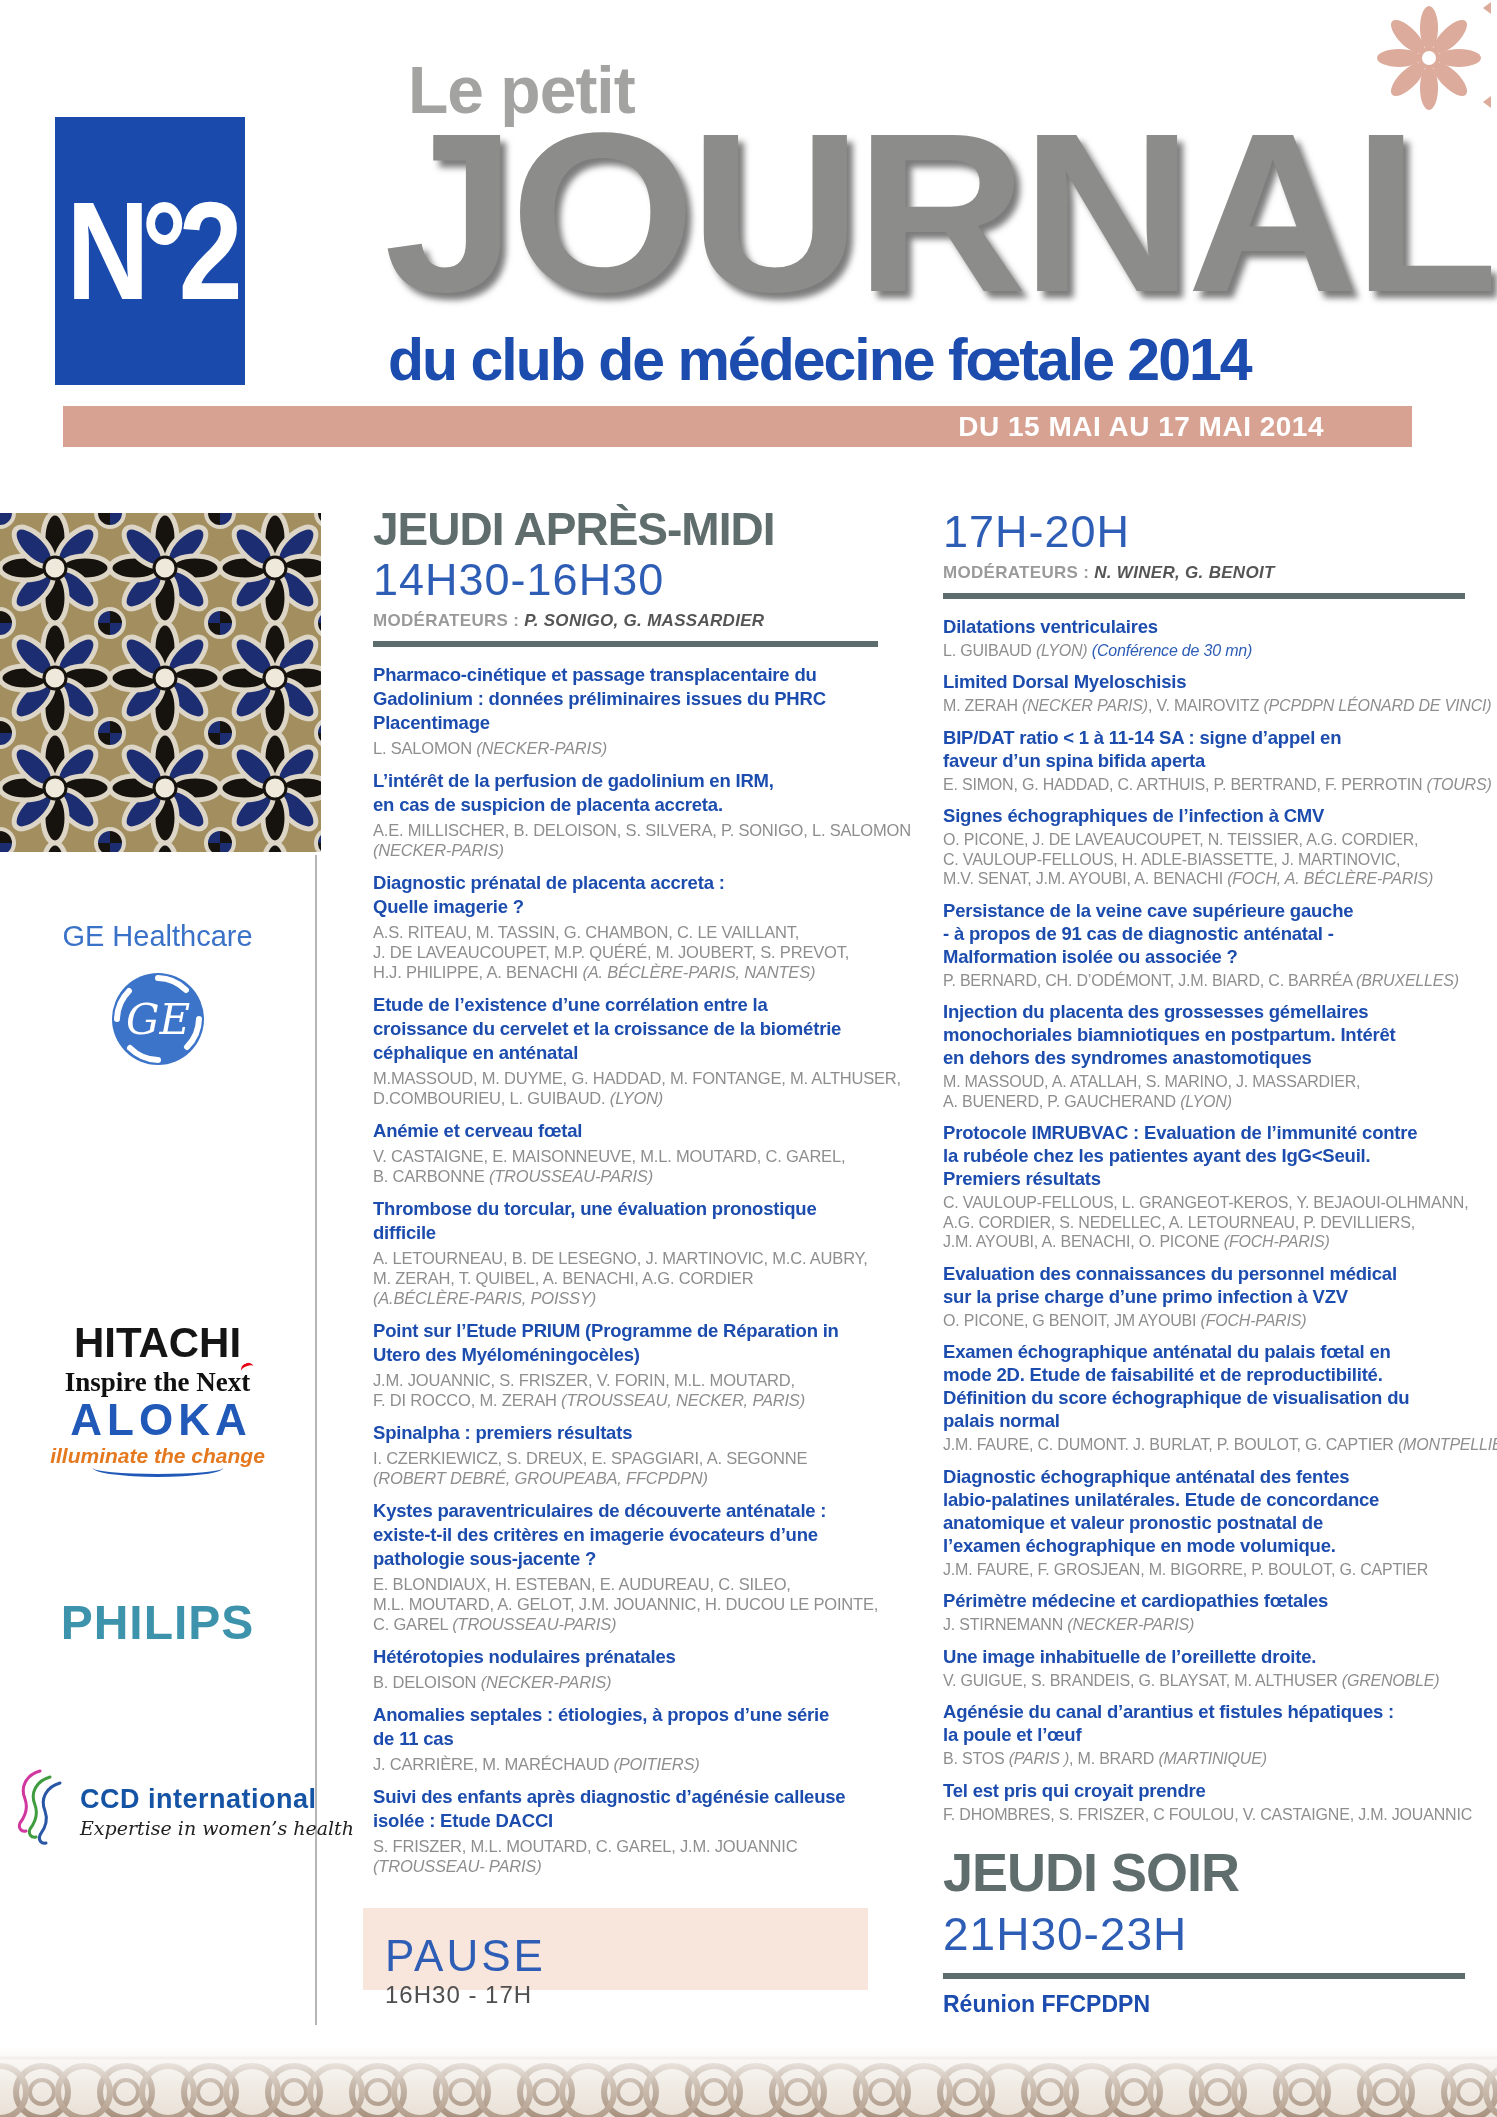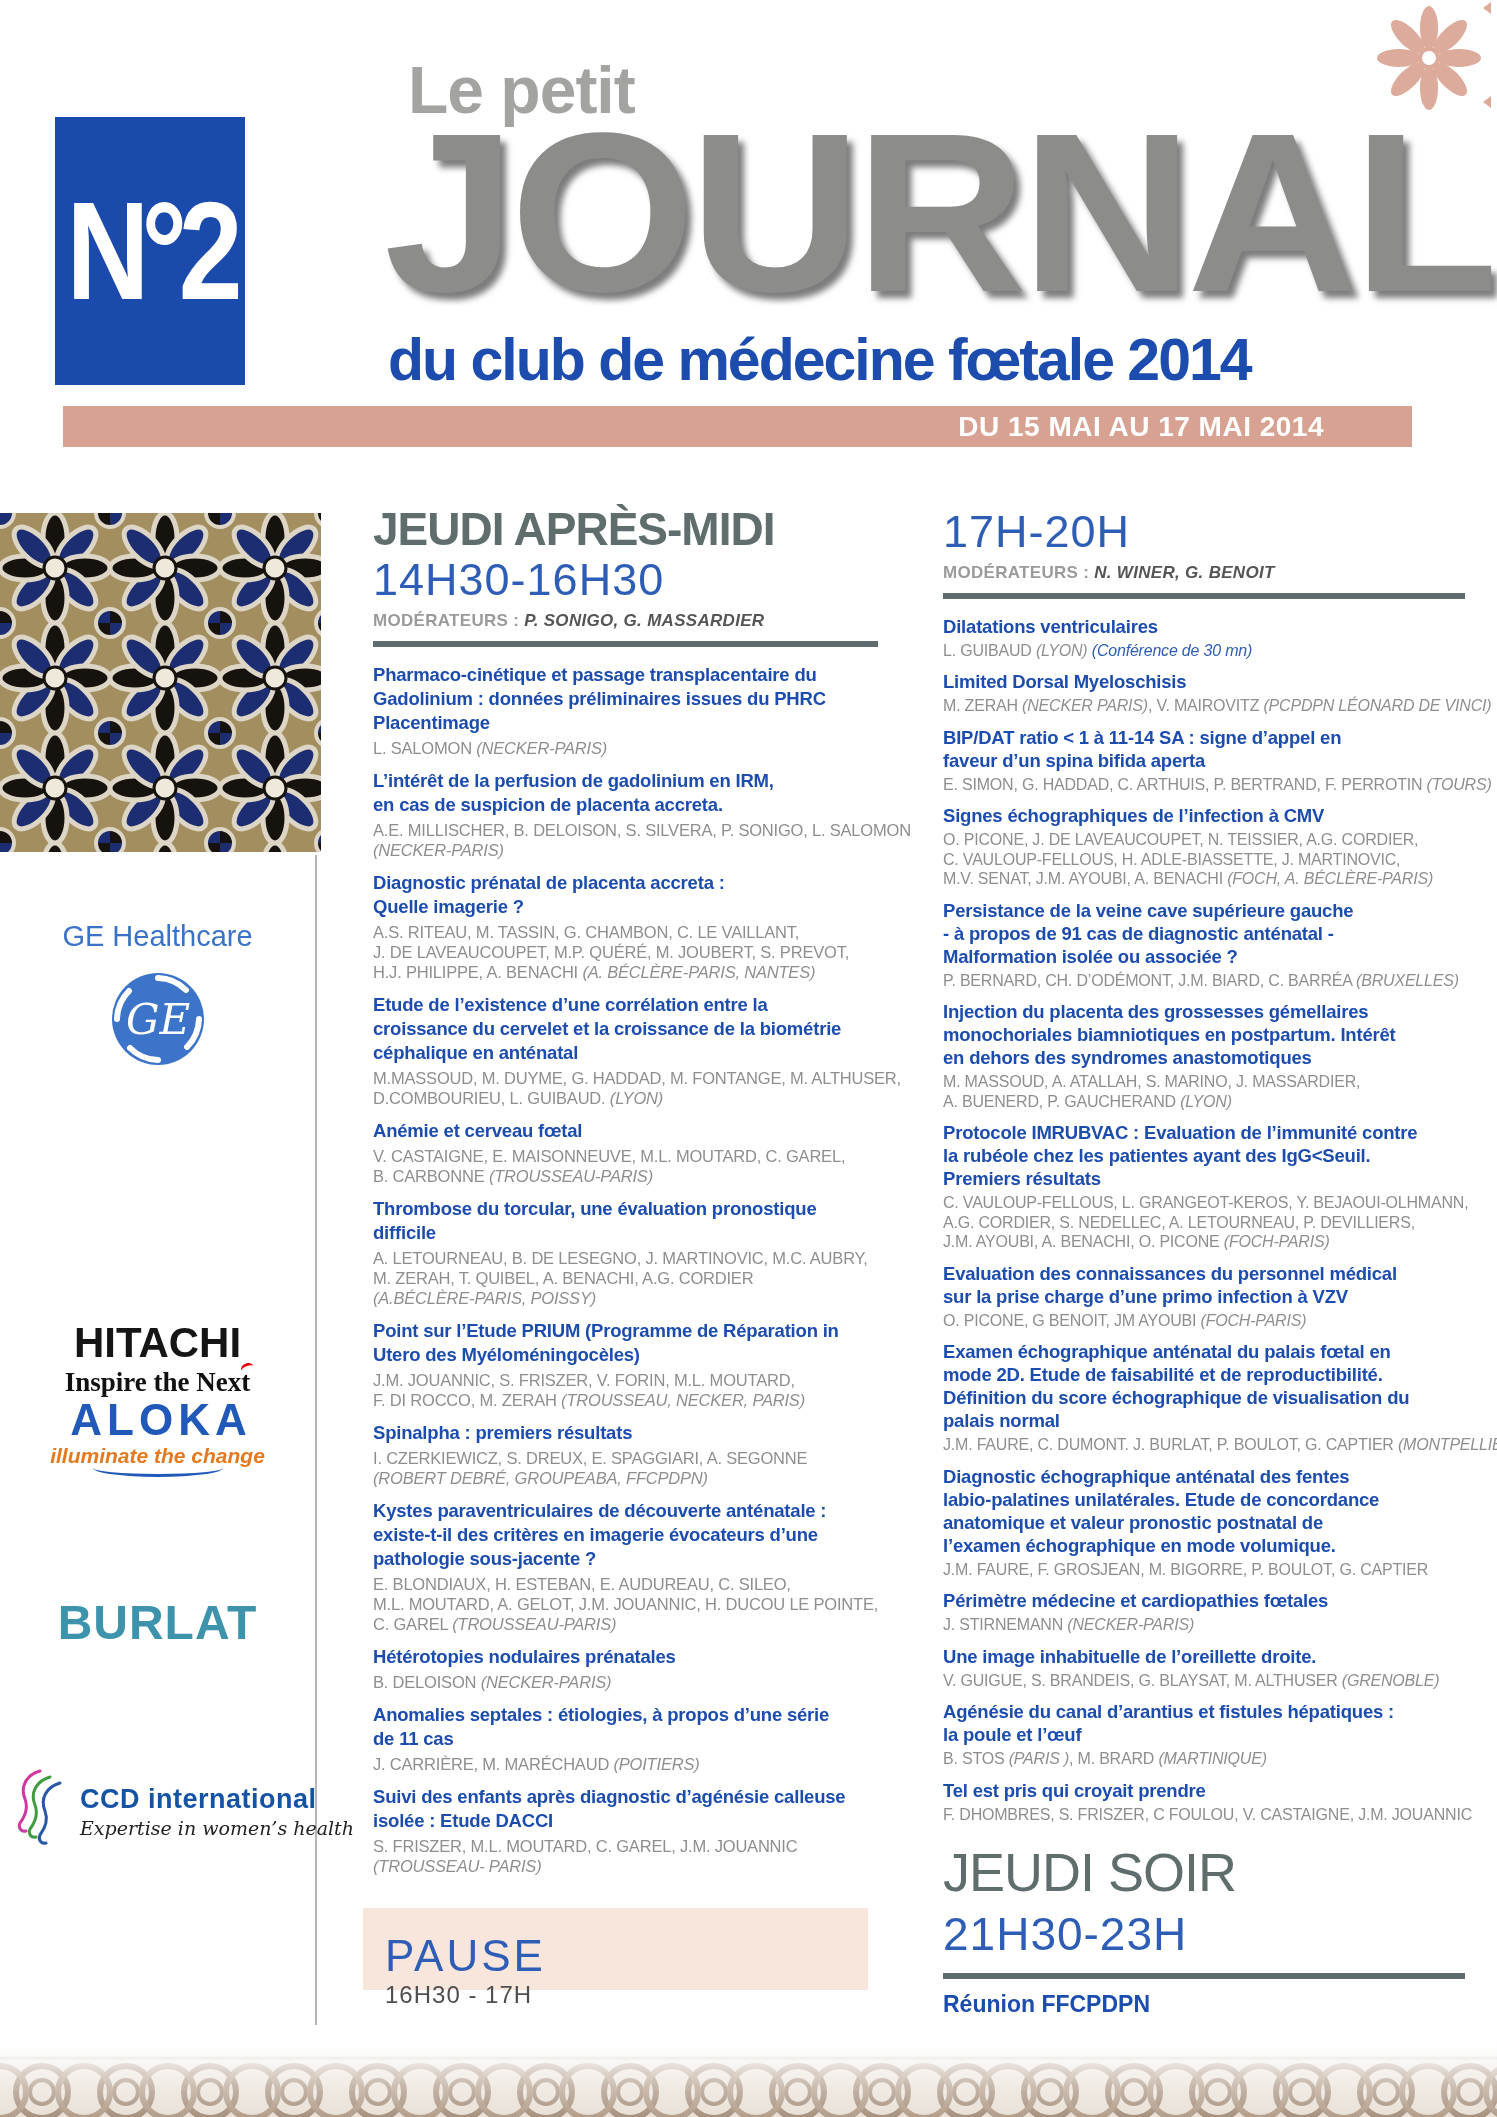--- a/index.html
+++ b/index.html
@@ -70,21 +70,21 @@
   .conf-note{color:#2e5db6;font-style:italic;}
 
   
   .pause-box{position:absolute;left:363px;top:1908px;width:505px;height:82px;background:#f8e5dc;
              padding:26px 0 0 22px;box-sizing:border-box;}
   .pause-label{font-size:44px;font-weight:400;color:#2e5db6;letter-spacing:3px;line-height:1;}
   .pause-time{font-size:24px;font-weight:500;color:#4f4f4f;letter-spacing:1px;margin-top:3px;}
 
   
   .night{position:absolute;left:943px;top:1845px;width:522px;}
-  .night-heading{margin:0;font-size:54px;font-weight:400;color:#5f6e6c;letter-spacing:-1px;line-height:1;}
+  .night-heading{margin:0;font-size:54px;font-weight:700;color:#5f6e6c;letter-spacing:-1px;line-height:1;}
   .night-time{font-size:46px;font-weight:400;color:#2e5db6;letter-spacing:1px;margin-top:8px;}
   .night .rule{margin:12px 0 12px;}
   .night-item{font-size:23px;font-weight:800;color:#1b4cae;}
 
   
   .bottom-border{position:absolute;left:0;top:2046px;width:1497px;height:71px;}
 </style>
 </head>
 <body>
 
@@ -208,21 +208,21 @@
     </div>
   </div>
 
   <div class="sponsor aloka">
     <div class="aloka-name">ALOKA</div>
     <div class="aloka-tag">illuminate the change</div>
     <div class="aloka-swoosh"></div>
   </div>
 
   <div class="sponsor philips">
-    <span>BURLAT</span>
+    <span>PHILIPS</span>
   </div>
 
   <div class="ccd">
     <span>
       <svg width="58" height="88" viewBox="0 0 58 88" fill="none" stroke-linecap="round">
         <path d="M26 6 C12 10 6 22 11 34 C14 42 12 50 6 58 C4 63 7 67 12 66" stroke="#d0379f" stroke-width="3"></path>
         <path d="M36 12 C22 16 16 28 21 40 C24 48 22 56 16 64 C14 69 17 73 22 72" stroke="#3f9c3f" stroke-width="3"></path>
         <path d="M46 18 C32 22 26 34 31 46 C34 54 32 62 26 70 C24 75 27 79 32 78" stroke="#2a57a5" stroke-width="3"></path>
       </svg>
     </span>

